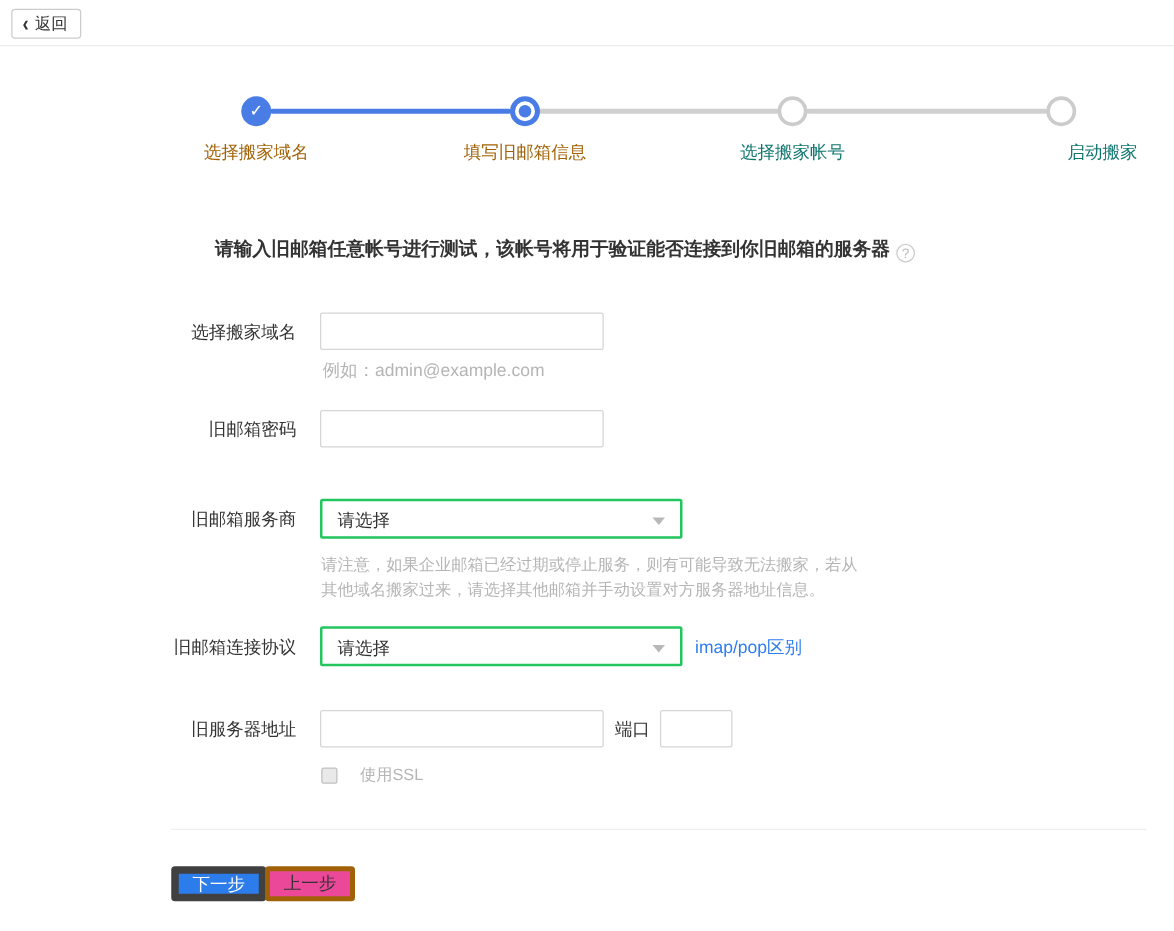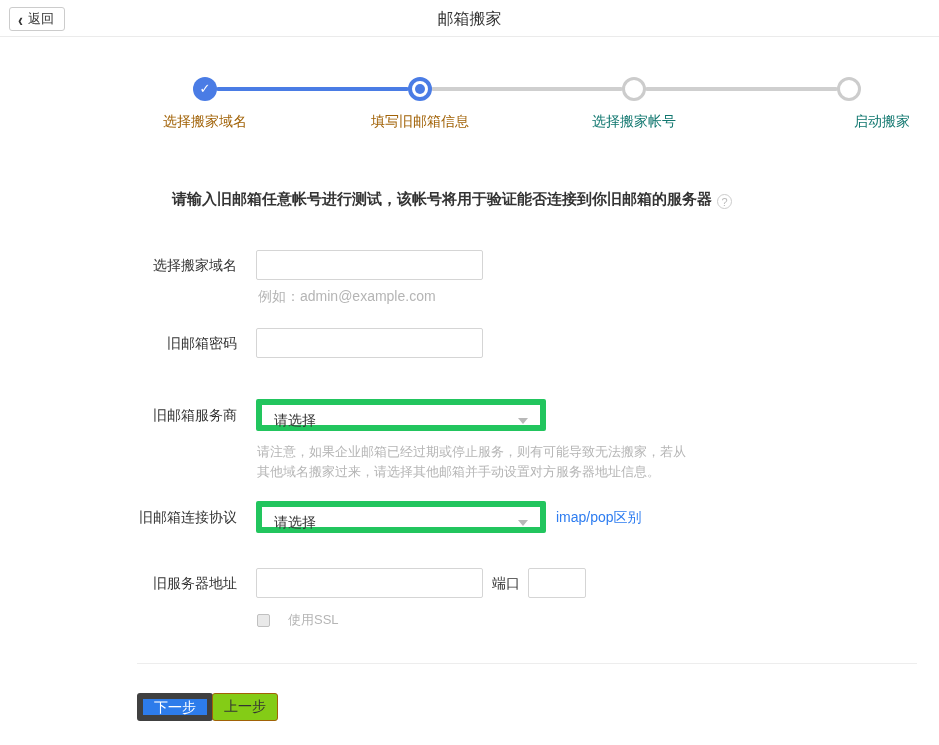--- a/index.html
+++ b/index.html
@@ -41,21 +41,21 @@
     line-height:14px; margin-left:5px; vertical-align:-2px; cursor:pointer; }
 
   
   .f-label { position:absolute; left:60px; width:177px; text-align:right;
     font-size:14px; color:#333; line-height:30px; }
   .t-input { position:absolute; left:256px; width:227px; height:30px;
     border:1px solid #d5d5d5; border-radius:2px; background:#fff; outline:none;
     font-size:14px; padding:0 8px; color:#333; }
   .hint { position:absolute; left:258px; font-size:14px; color:#b5b5b5; }
   .select { position:absolute; left:256px; width:290px; height:32px;
-    border:6px solid #22c55e; border-radius:2px; background:#fff; cursor:pointer;
+    border:2px solid #22c55e; border-radius:2px; background:#fff; cursor:pointer;
     font-size:14px; color:#333; line-height:30px; padding:0 26px 0 12px; }
   .select .tri { position:absolute; right:12px; top:13px; width:0; height:0;
     border-left:5px solid transparent; border-right:5px solid transparent;
     border-top:6px solid #b8b8b8; }
   .note-line { position:absolute; left:257px; font-size:13px; color:#b5b5b5; }
   .link { position:absolute; left:556px; top:509px; font-size:14px; color:#2d7cf0;
     text-decoration:none; cursor:pointer; }
   .port-label { position:absolute; left:492px; top:568px; font-size:14px;
     color:#333; line-height:30px; }
   .port-input { position:absolute; left:528px; top:568px; width:58px; height:30px;
@@ -66,31 +66,30 @@
   .checkbox { width:13px; height:13px; background:#e9e9e9; border:1px solid #c0c0c0;
     border-radius:2px; cursor:pointer; }
   .ssl-label { font-size:13px; color:#b5b5b5; }
 
   
   .footer-divider { position:absolute; left:137px; top:663px; width:780px; height:1px;
     background:#ededed; }
   .btn { position:absolute; top:693px; height:28px; border-radius:3px; font-size:14px;
     cursor:pointer; padding:0 11px; }
   .btn-primary { left:137px; background:#2d7ceb; border:6px solid #404040; color:#fff; }
-  .btn-secondary { left:212px; background:#84cc16; border:1px solid #a16207; color:#333; }
+  .btn-secondary { left:212px; background:#ec4899; border:4px solid #a16207; color:#333; }
 </style>
 </head>
 <body>
 
 <div class="header">
   <div class="back-btn">
     <span class="back-chevron">‹</span>
     <span>返回</span>
   </div>
-  <div class="page-title">邮箱搬家</div>
 </div>
 
 <div>
   <div class="step-line line-blue" style="left:216px; width:193px;"></div>
   <div class="step-line line-gray" style="left:431px; width:192px;"></div>
   <div class="step-line line-gray" style="left:645px; width:193px;"></div>
 
   <div class="circle c-done" style="left:193px;">✓</div>
   <div class="circle c-current" style="left:408px;">
     <div class="c-dot"></div>

